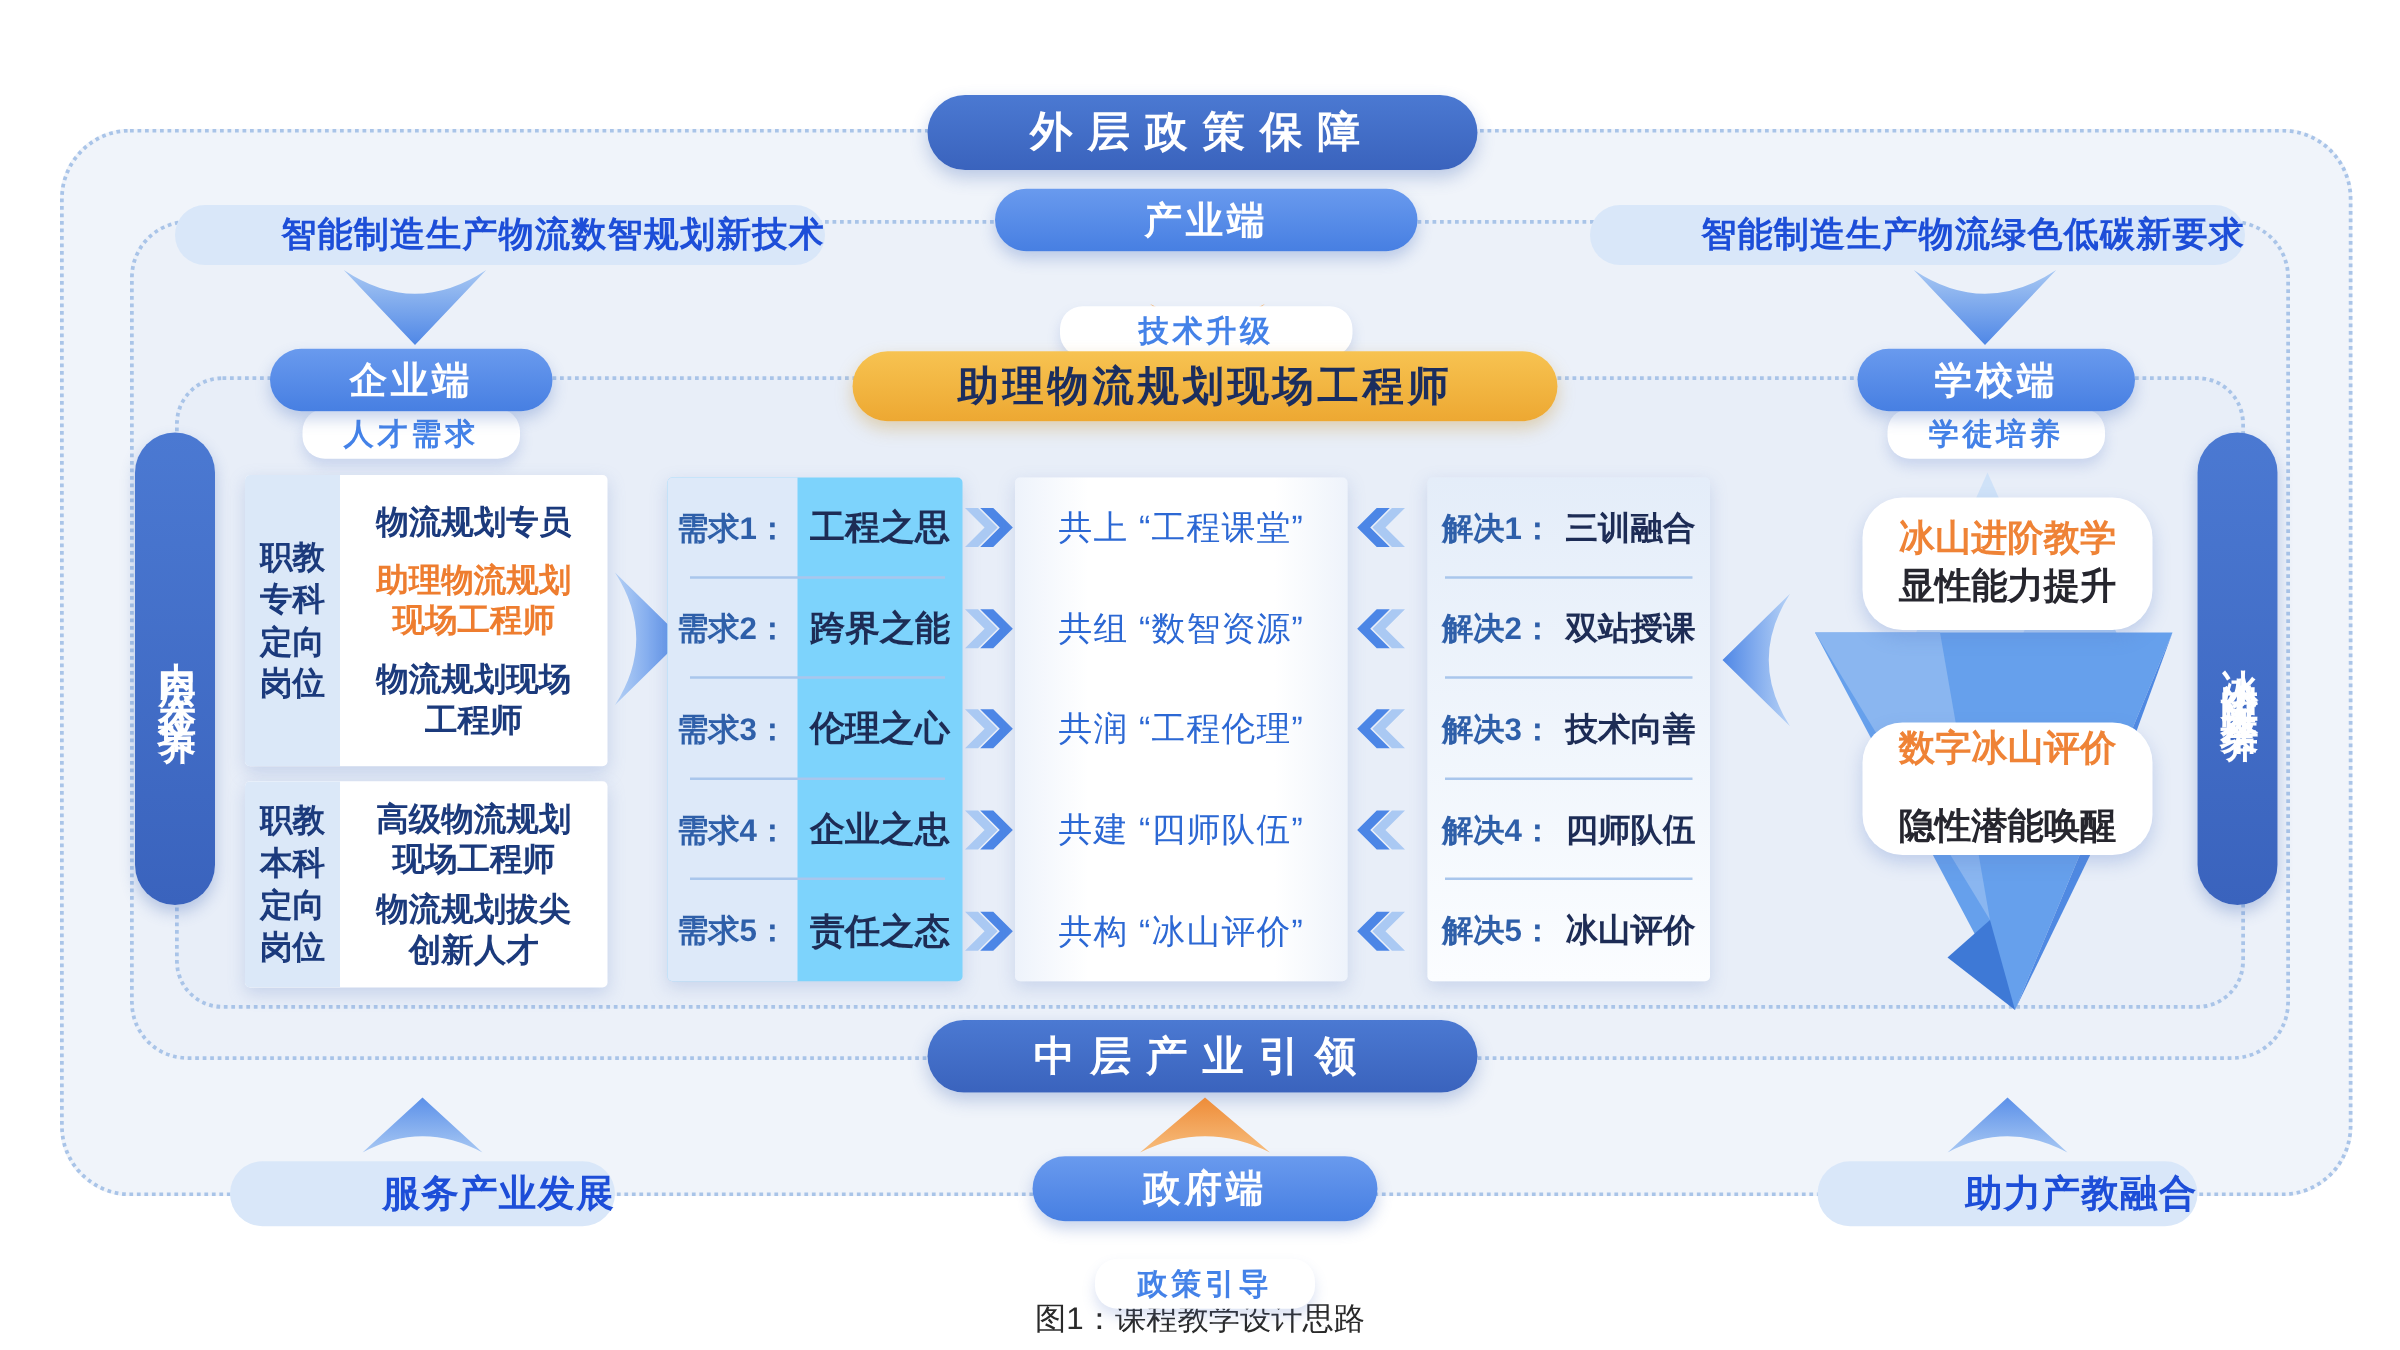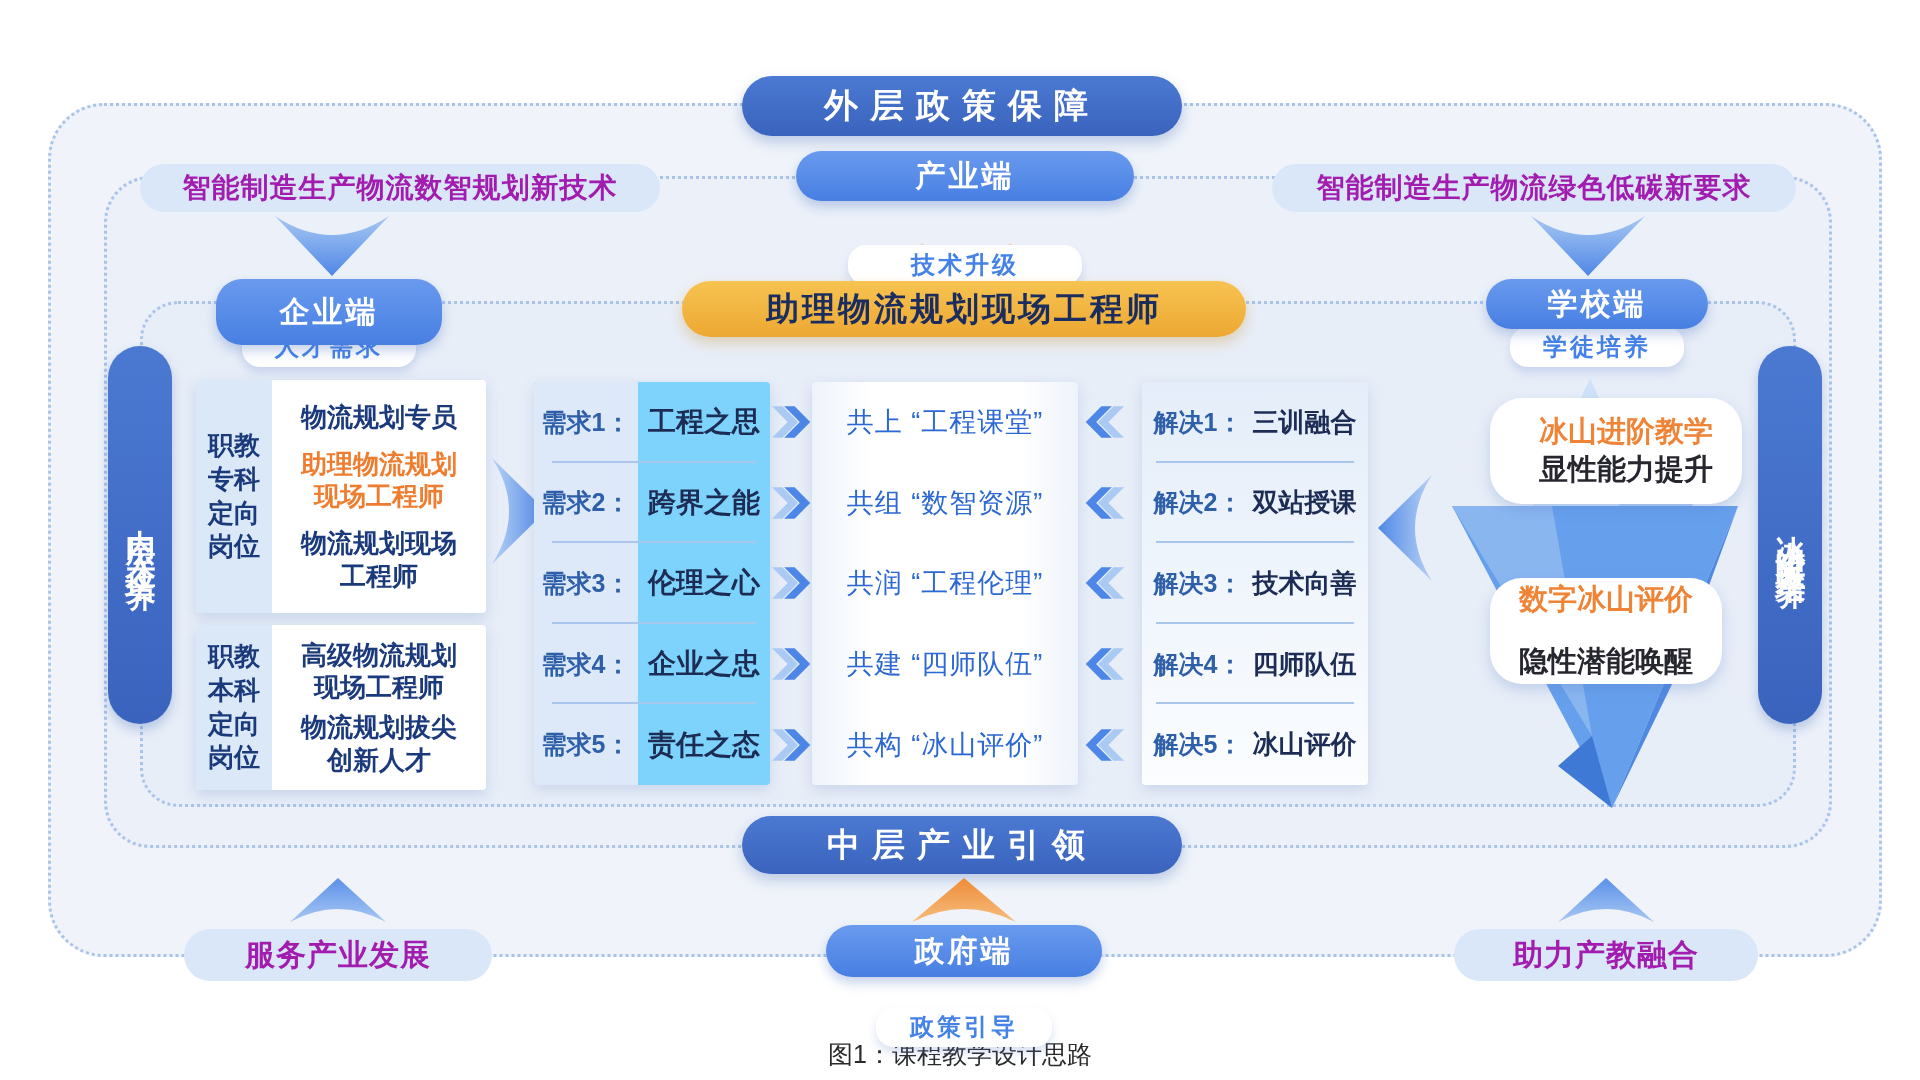--- a/index.html
+++ b/index.html
@@ -12,22 +12,22 @@
   .layer-middle{left:104px;top:176px;width:1722px;height:666px;border-radius:46px;background:#ecf1f9;}
   .layer-inner{left:140px;top:301px;width:1650px;height:500px;border-radius:38px;background:#e8eef8;}
   
   .pill{display:flex;align-items:center;justify-content:center;box-sizing:border-box;}
   .pill-dark{background:linear-gradient(180deg,#4b79d2,#3a63bd);color:#fff;border-radius:999px;
              font-weight:bold;font-size:34px;letter-spacing:12px;box-shadow:0 6px 14px rgba(60,100,180,.3);}
   .pill-blue{background:linear-gradient(180deg,#699aee,#477fe2);color:#fff;border-radius:26px;
              font-weight:bold;font-size:30px;letter-spacing:3px;box-shadow:0 6px 12px rgba(70,110,190,.3);z-index:6;}
   .pill-sub{background:#ffffff;color:#4482e8;border-radius:18px;font-weight:bold;font-size:24px;
             letter-spacing:3px;box-shadow:0 6px 10px rgba(90,125,200,.22);z-index:5;}
-  .pill-tag{background:#d9e7f9;color:#a21caf;border-radius:999px;font-weight:bold;font-size:28px;
-            letter-spacing:1px;z-index:4;}
+  .pill-tag{background:#d9e7f9;color:#1d4ed8;border-radius:999px;font-weight:bold;font-size:28px;
+            letter-spacing:1px;z-index:4;justify-content:flex-end;}
   .pill-gold{background:linear-gradient(180deg,#f7c351,#eda832);color:#1b2d5e;border-radius:28px;
              font-weight:bold;font-size:33px;letter-spacing:3px;box-shadow:0 6px 14px rgba(200,150,50,.35);z-index:6;}
   .vbar{background:linear-gradient(180deg,#4b79d2,#3a63bd);color:#fff;border-radius:999px;
         writing-mode:vertical-rl;text-orientation:upright;display:flex;align-items:center;justify-content:center;
         font-weight:bold;font-size:30px;letter-spacing:10px;z-index:6;box-shadow:0 6px 12px rgba(60,100,180,.3);}
   
   .jobbox{display:flex;background:#ffffff;box-shadow:0 5px 14px rgba(110,140,200,.28);z-index:5;border-radius:4px;overflow:hidden;}
   .jobbox .jlabel{width:76px;background:#dbe8f8;color:#1b3a7c;font-weight:bold;font-size:26px;line-height:1.3;
                   display:flex;align-items:center;justify-content:center;text-align:center;white-space:pre-line;}
   .jobbox .jitems{flex:1;display:flex;flex-direction:column;justify-content:space-evenly;align-items:center;padding:6px 4px;}
@@ -113,21 +113,21 @@
         <defs>
       <linearGradient id="gO1" x1="0" y1="0" x2="0" y2="1">
             <stop offset="0" stop-color="#f7bd7d"></stop>
             <stop offset="1" stop-color="#ee8c38"></stop>
           </linearGradient>
         </defs>
       <path d="M2,2 Q48,28 94,2 L48,44 Z" fill="url(#gO1)"></path>
       </svg>
   </div>
 
-  <div class="abs pill pill-blue" style="left:216px;top:279px;width:226px;height:66px;">
+  <div class="abs pill pill-blue" style="left:216px;top:279px;width:226px;height:50px;">
     <span>企业端</span>
   </div>
   <div class="abs pill pill-sub" style="left:242px;top:327px;width:174px;height:40px;">
     <span>人才需求</span>
   </div>
   <div class="abs pill pill-blue" style="left:1486px;top:279px;width:222px;height:50px;">
     <span>学校端</span>
   </div>
   <div class="abs pill pill-sub" style="left:1510px;top:327px;width:174px;height:40px;">
     <span>学徒培养</span>
@@ -319,21 +319,21 @@
     <svg width="310" height="438" viewBox="0 0 310 438">
       <polygon points="150,2 92,132 208,132" fill="#cfe2f8"></polygon>
       <polygon points="214,42 178,132 254,132" fill="#b4d0f4"></polygon>
       <polygon points="12,130 298,130 172,432" fill="#66a0ec"></polygon>
       <polygon points="12,130 112,130 152,360" fill="#8ab6f0"></polygon>
       <polygon points="298,130 236,300 172,432" fill="#4f89e2"></polygon>
       <polygon points="152,360 172,432 118,390" fill="#3e79d6"></polygon>
     </svg>
   </div>
 
-  <div class="bubble" style="left:1490px;top:398px;width:232px;height:106px;padding-left:20px;">
+  <div class="bubble" style="left:1490px;top:398px;width:232px;height:106px;">
     <span class="btitle">冰山进阶教学</span>
     <span class="bsub">显性能力提升</span>
   </div>
   <div class="bubble" style="left:1490px;top:578px;width:232px;height:106px;gap:24px;">
     <span class="btitle">数字冰山评价</span>
     <span class="bsub">隐性潜能唤醒</span>
   </div>
 
   <div class="abs pill pill-dark" style="left:742px;top:816px;width:440px;height:58px;font-size:33px;">
     <span>中层产业引领</span>

